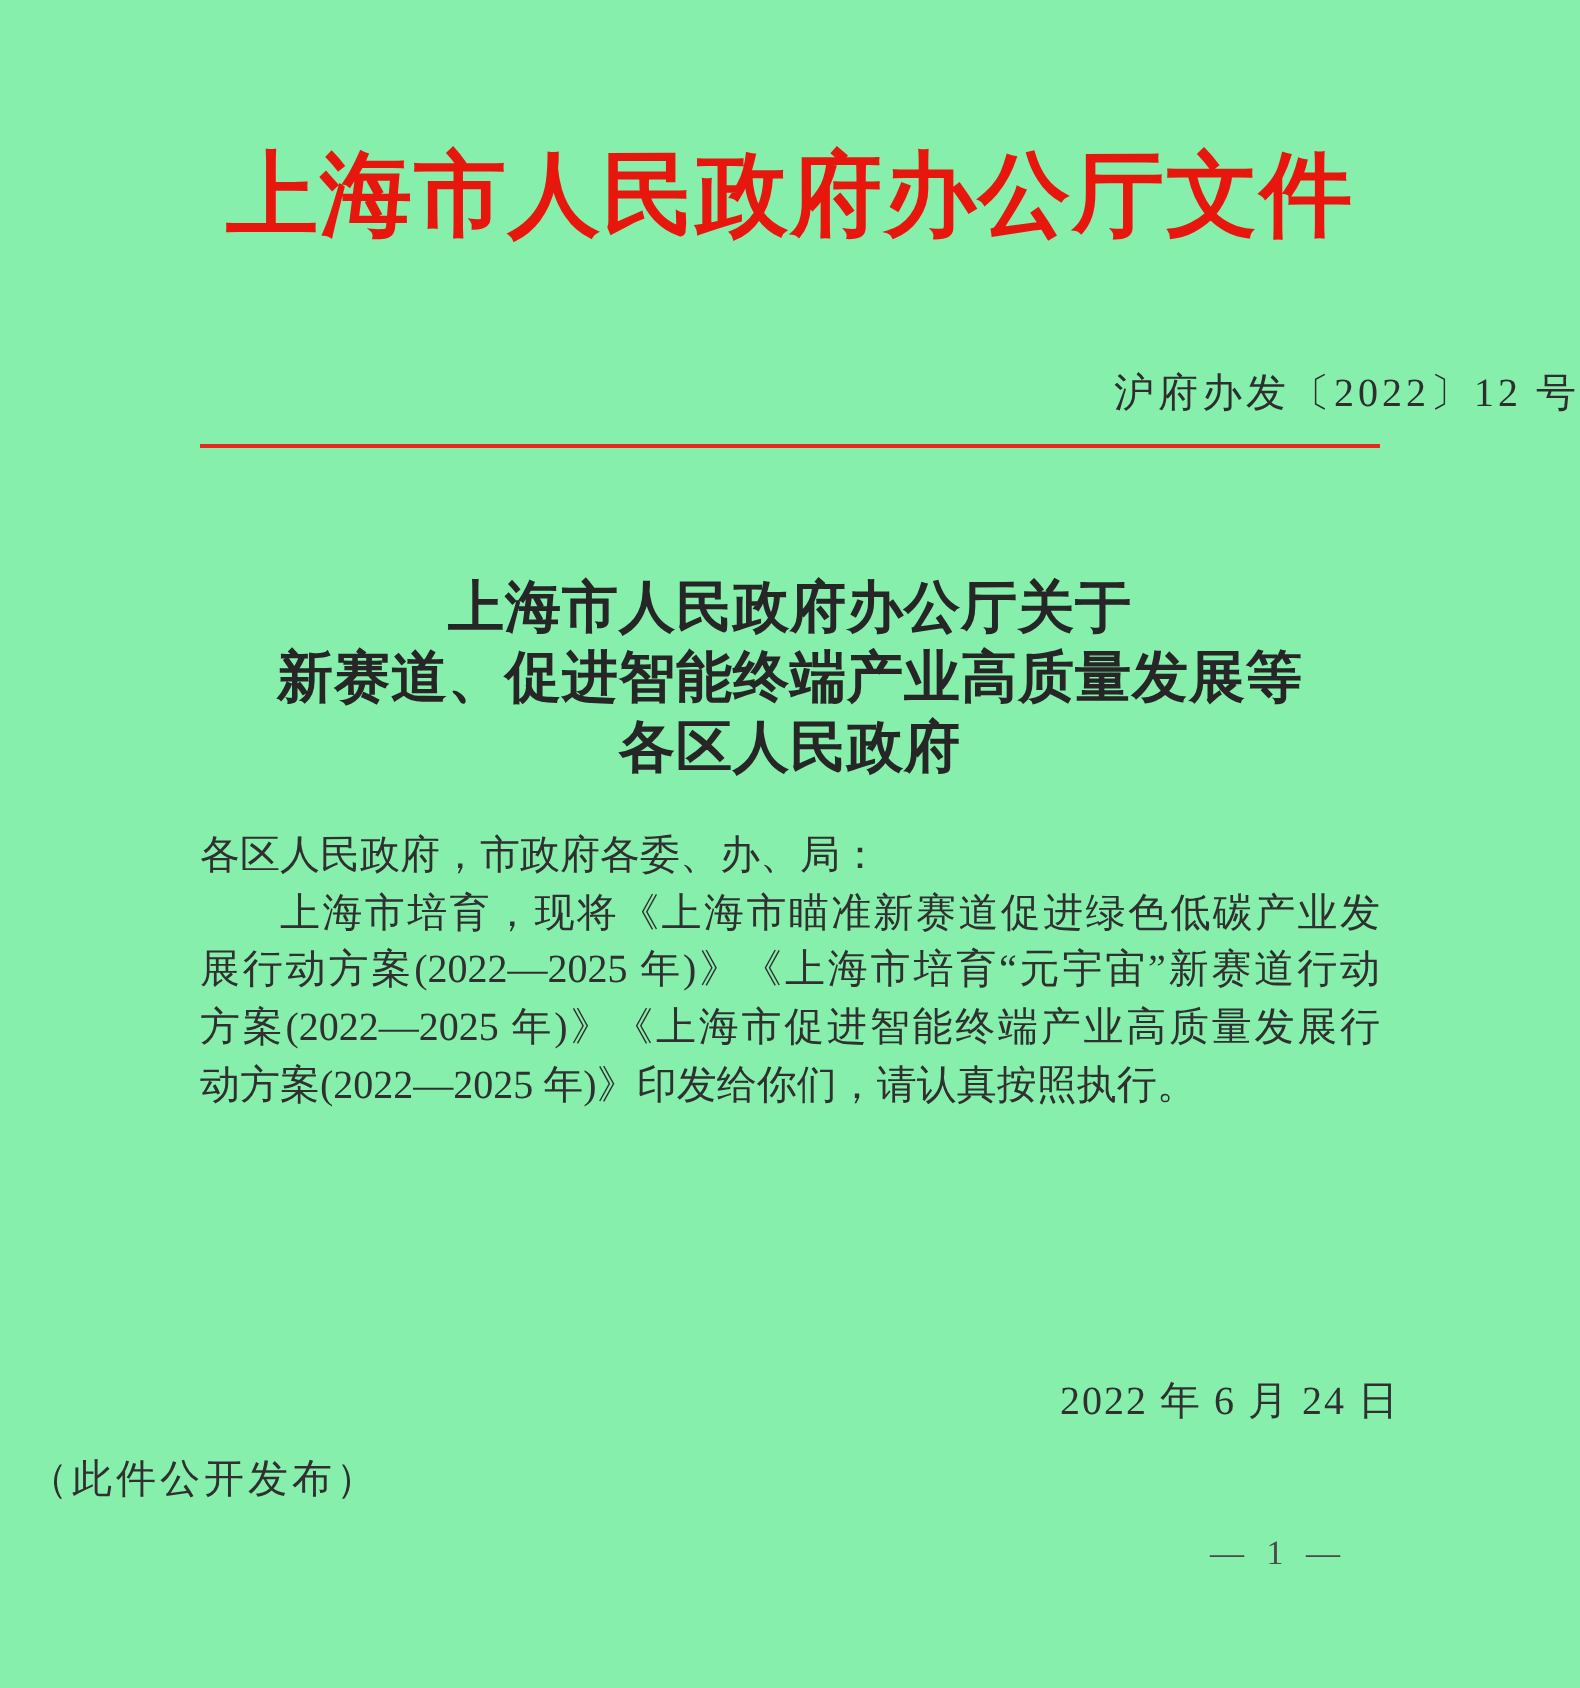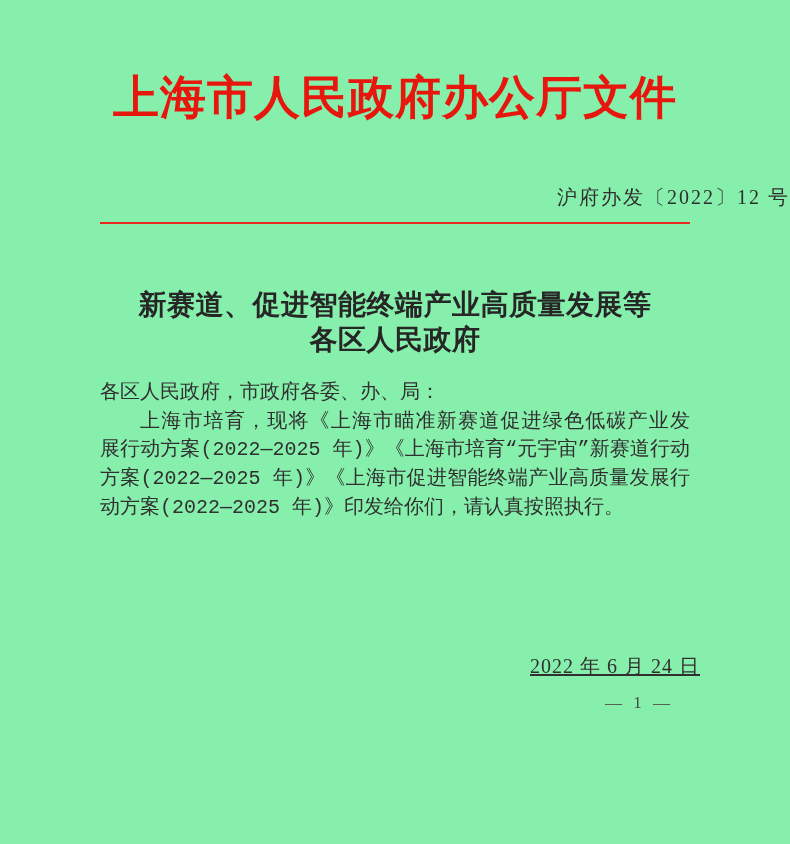--- a/index.html
+++ b/index.html
@@ -46,21 +46,20 @@
     font-size: 28px;
     line-height: 35px;
     letter-spacing: 0.5px;
   }
   .body-block {
     margin: 22px 100px 0 100px;
     width: 590px;
     font-size: 20px;
     line-height: 28.7px;
     color: #303030;
-    font-family: Liberation Mono, monospace;
   }
   .body-line {
     overflow: hidden;
     white-space: nowrap;
   }
   .body-line.justified {
     white-space: normal;
     text-align: justify;
     text-align-last: justify;
   }
@@ -68,21 +67,20 @@
     text-indent: 2em;
   }
   .issue-date {
     margin-top: 130px;
     padding-right: 90px;
     text-align: right;
     font-size: 20px;
     line-height: 26px;
     letter-spacing: 1px;
     color: #303030;
-    text-decoration: underline;
   }
   .public-note {
     margin-top: 13px;
     padding-left: 14px;
     text-align: left;
     font-size: 20px;
     line-height: 26px;
     letter-spacing: 2px;
     color: #303030;
   }
@@ -101,30 +99,32 @@
 
 <div class="page">
 
   <div class="masthead" style="color: rgb(232, 23, 14);">上海市人民政府办公厅文件</div>
 
   <div class="doc-number">沪府办发〔2022〕12 号</div>
 
   <div class="red-rule" style="background: rgb(230, 40, 30);"></div>
 
   <div class="notice-title">
+    <div>上海市人民政府办公厅关于</div>
     <div>新赛道、促进智能终端产业高质量发展等</div>
     <div>各区人民政府</div>
   </div>
 
   <div class="body-block">
     <div class="body-line">各区人民政府，市政府各委、办、局：</div>
     <div class="body-line justified indent">上海市培育，现将《上海市瞄准新赛道促进绿色低碳产业发</div>
     <div class="body-line justified">展行动方案(2022—2025 年)》《上海市培育“元宇宙”新赛道行动</div>
     <div class="body-line justified">方案(2022—2025 年)》《上海市促进智能终端产业高质量发展行</div>
     <div class="body-line">动方案(2022—2025 年)》印发给你们，请认真按照执行。</div>
   </div>
 
   <div class="issue-date">2022 年 6 月 24 日</div>
 
+  <div class="public-note">（此件公开发布）</div>
 
   <div class="page-number">— 1 —</div>
 
 </div>
 
 </body></html>

